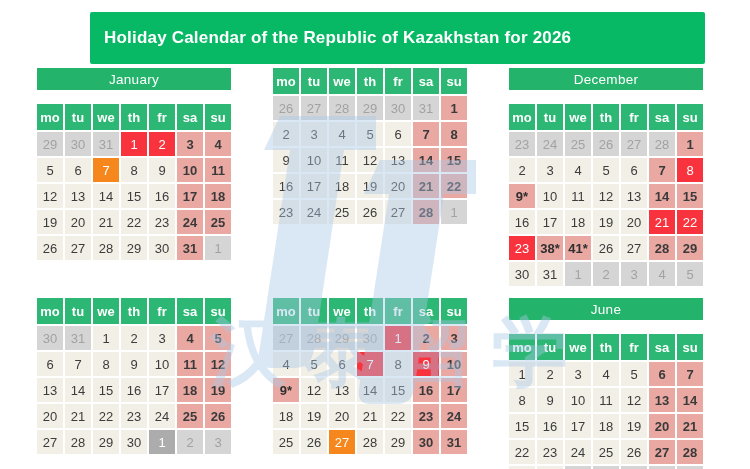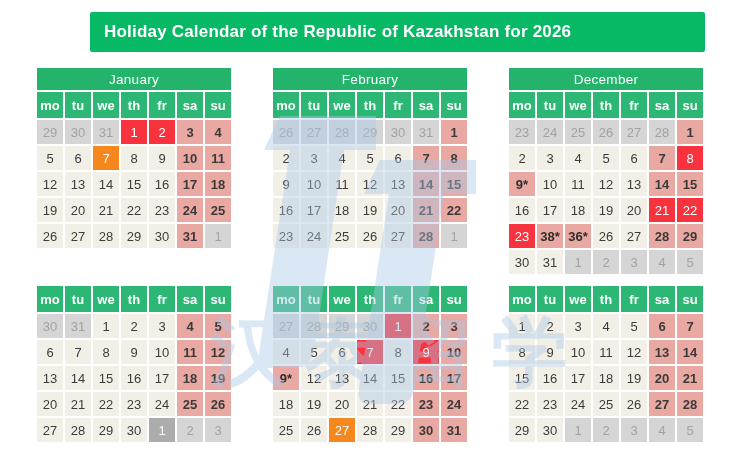--- a/index.html
+++ b/index.html
@@ -1,33 +1,33 @@
 <!DOCTYPE html>
 <html><head>
 <meta charset="utf-8">
 <style>
   html,body{margin:0;padding:0;}
   body{
     width:750px;height:469px;position:relative;overflow:hidden;
     background:#ffffff;font-family:"Liberation Sans",sans-serif;
   }
   .title-bar{
-    position:absolute;left:90px;top:12px;width:615px;height:40px;
+    position:absolute;left:90px;top:12px;width:615px;height:52px;
     background:#07b964;border-radius:2px;display:flex;align-items:center;
   }
   .title-bar span{
     color:#fff;font-size:17px;font-weight:bold;padding-left:14px;letter-spacing:.2px;
   }
   .cal-area{
     position:absolute;left:37px;top:68px;
     display:grid;grid-template-columns:repeat(3,194px);
     column-gap:42px;row-gap:12px;align-items:start;
   }
   .cal-head{
-    height:22px;background:#24b36b;color:#fff;margin-bottom:2px;
+    height:22px;background:#24b36b;color:#fff;margin-bottom:14px;
     display:flex;align-items:center;justify-content:center;
     font-size:13.5px;font-weight:400;letter-spacing:.3px;
   }
   .cells{display:grid;grid-template-columns:repeat(7,26px);gap:2px;}
   .cell{
     height:24px;display:flex;align-items:center;justify-content:center;
     font-size:13px;font-weight:500;color:#3c3c3c;
   }
   .dow{height:26px;background:#2cb874;color:#fff;font-size:13px;font-weight:700;}
   .norm{background:#f2efe6;}
@@ -100,21 +100,20 @@
         <div class="cell norm">26</div>
         <div class="cell norm">27</div>
         <div class="cell norm">28</div>
         <div class="cell norm">29</div>
         <div class="cell norm">30</div>
         <div class="cell wknd">31</div>
         <div class="cell prev">1</div>
       </div>
     </div>
     <div class="cal">
-      <div class="cal-head">February</div>
       <div class="cells">
         <div class="cell dow">mo</div>
         <div class="cell dow">tu</div>
         <div class="cell dow">we</div>
         <div class="cell dow">th</div>
         <div class="cell dow">fr</div>
         <div class="cell dow">sa</div>
         <div class="cell dow">su</div>
         <div class="cell prev">26</div>
         <div class="cell prev">27</div>
@@ -186,21 +185,21 @@
         <div class="cell wknd">15</div>
         <div class="cell norm">16</div>
         <div class="cell norm">17</div>
         <div class="cell norm">18</div>
         <div class="cell norm">19</div>
         <div class="cell norm">20</div>
         <div class="cell hol">21</div>
         <div class="cell hol">22</div>
         <div class="cell hol">23</div>
         <div class="cell mvd">38*</div>
-        <div class="cell mvd">36*</div>
+        <div class="cell mvd">41*</div>
         <div class="cell norm">26</div>
         <div class="cell norm">27</div>
         <div class="cell wknd">28</div>
         <div class="cell wknd">29</div>
         <div class="cell norm">30</div>
         <div class="cell norm">31</div>
         <div class="cell prev">1</div>
         <div class="cell prev">2</div>
         <div class="cell prev">3</div>
         <div class="cell prev">4</div>
@@ -293,20 +292,21 @@
         <div class="cell norm">25</div>
         <div class="cell norm">26</div>
         <div class="cell orng">27</div>
         <div class="cell norm">28</div>
         <div class="cell norm">29</div>
         <div class="cell wknd">30</div>
         <div class="cell wknd">31</div>
       </div>
     </div>
     <div class="cal">
+      <div class="cal-head">June</div>
       <div class="cells">
         <div class="cell dow">mo</div>
         <div class="cell dow">tu</div>
         <div class="cell dow">we</div>
         <div class="cell dow">th</div>
         <div class="cell dow">fr</div>
         <div class="cell dow">sa</div>
         <div class="cell dow">su</div>
         <div class="cell norm">1</div>
         <div class="cell norm">2</div>

